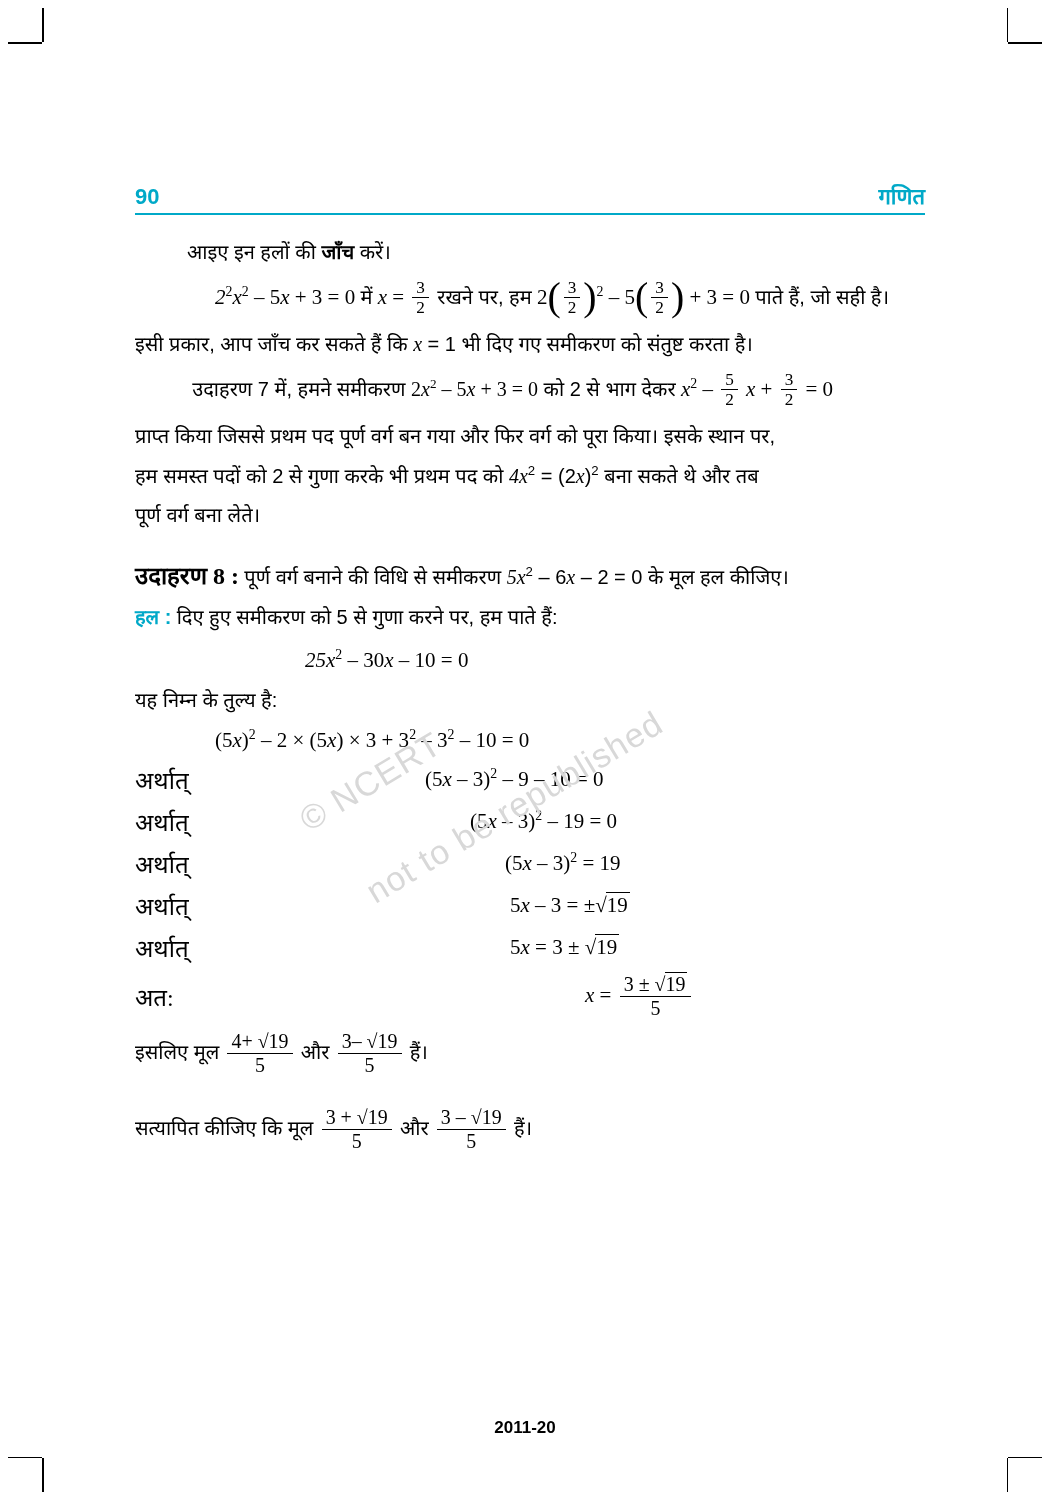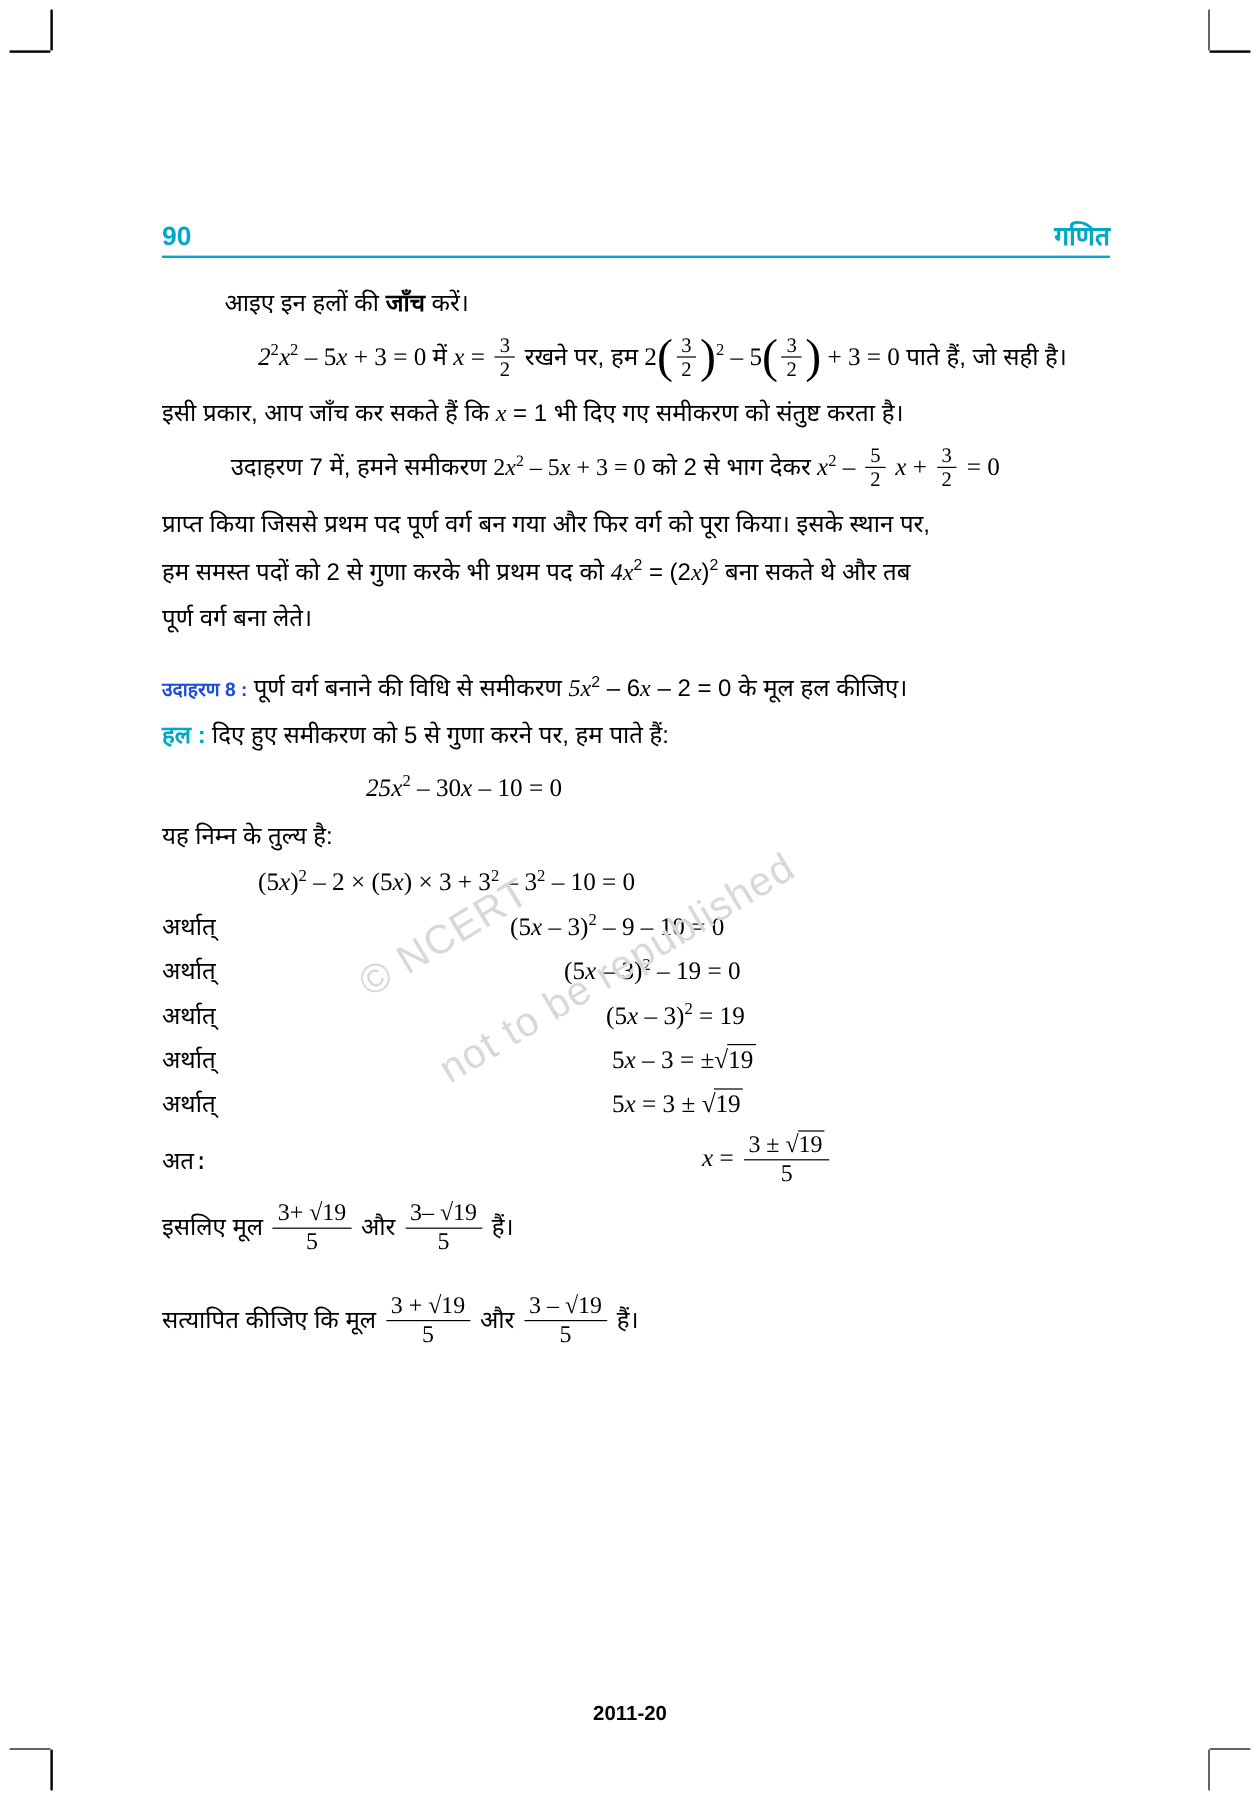--- a/index.html
+++ b/index.html
@@ -91,43 +91,43 @@
     top: -2px;
   }
   .sqrt {
     display: inline-block;
     border-top: 1.2px solid #000;
     padding: 0 2px 0 1px;
     margin-left: -1px;
   }
   .radsym { font-style: normal; }
   .example-head {
-    color: #1d4ed8;
-    font-family: Liberation Sans, sans-serif;
+    color: #000000;
+    font-family: Liberation Serif, serif;
     font-weight: bold;
-    font-size: 16px;
+    font-size: 24px;
   }
   .sol-head {
     color: #00a9c8;
     font-family: "Liberation Sans", sans-serif;
     font-weight: bold;
     font-size: 20px;
   }
   .hindi { font-family: "Liberation Sans", sans-serif; font-size: 20px; }
   .step-row {
     display: flex;
     align-items: center;
     font-size: 21px;
     margin: 9px 0;
   }
   .step-label {
     width: 120px;
     flex: none;
-    font-family: Liberation Mono, monospace;
-    font-size: 20px;
+    font-family: Liberation Serif, serif;
+    font-size: 24px;
   }
   .step-body { flex: 1; }
   .pad1 { padding-left: 80px; }
   .pad3 { padding-left: 170px; }
   .pad4 { padding-left: 215px; }
   .pad5 { padding-left: 250px; }
   .pad6 { padding-left: 255px; }
   .watermark {
     position: absolute;
     left: 330px;
@@ -283,21 +283,21 @@
         <span class="frac" style="font-size:0.95em;">
           <span class="num">3 ± <span class="radsym">√</span><span class="sqrt">19</span></span>
           <span class="den">5</span>
         </span>
       </span>
     </div>
 
     <div class="eqline" style="">
       <span class="hindi">इसलिए मूल</span>
       <span class="frac" style="font-size:0.95em;">
-        <span class="num">3+ √19</span>
+        <span class="num">4+ √19</span>
         <span class="den">5</span>
       </span>
       <span class="hindi">और</span>
       <span class="frac" style="font-size:0.95em;">
         <span class="num">3– √19</span>
         <span class="den">5</span>
       </span>
       <span class="hindi">हैं।</span>
     </div>
 

